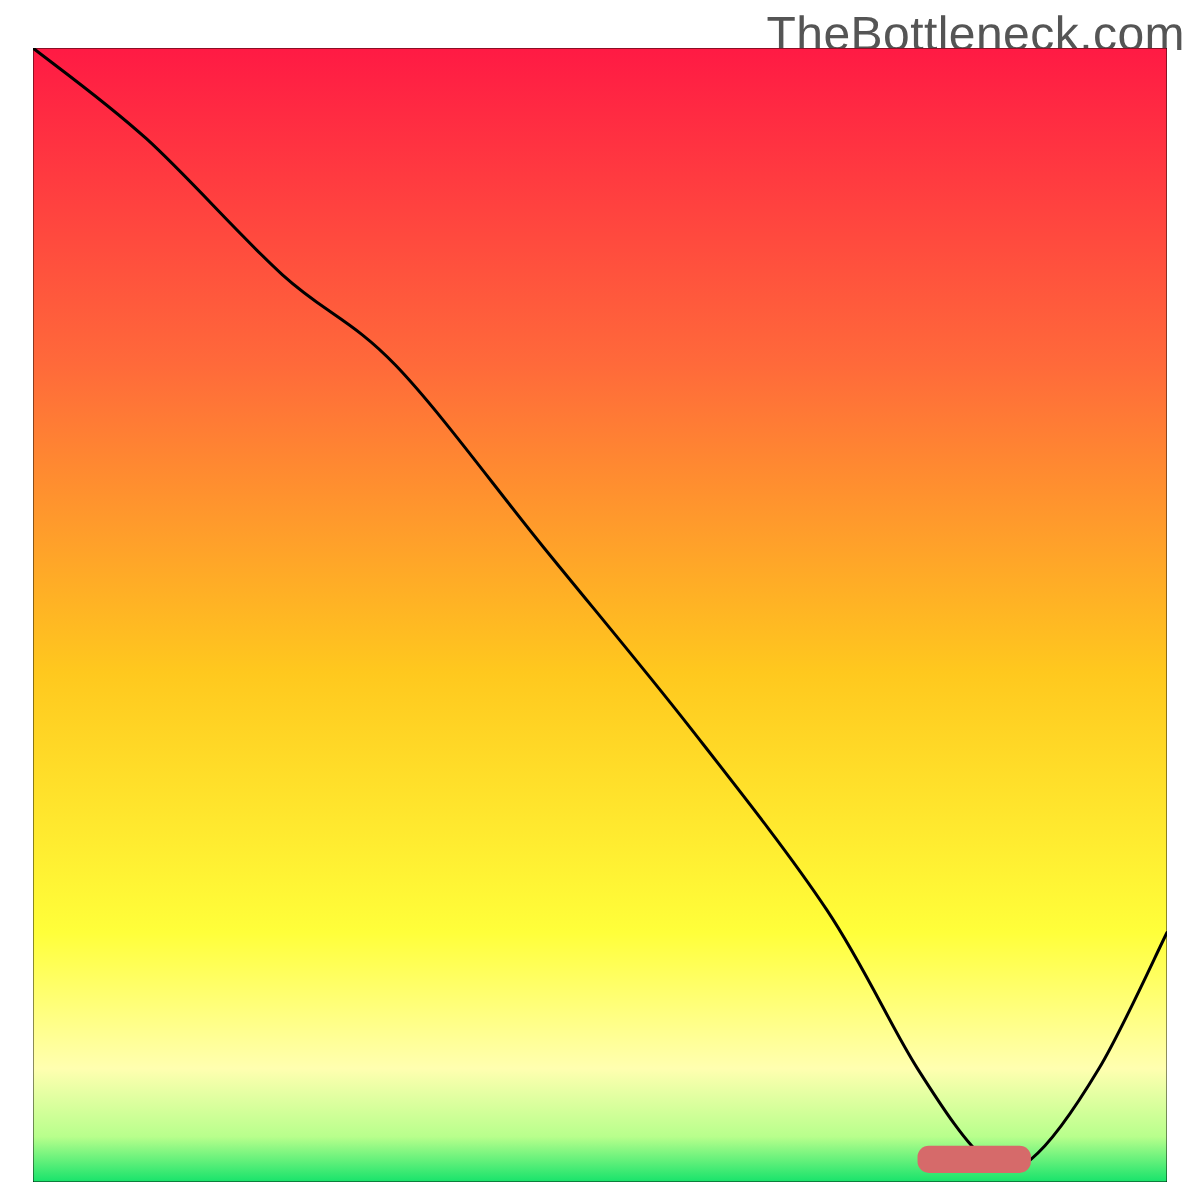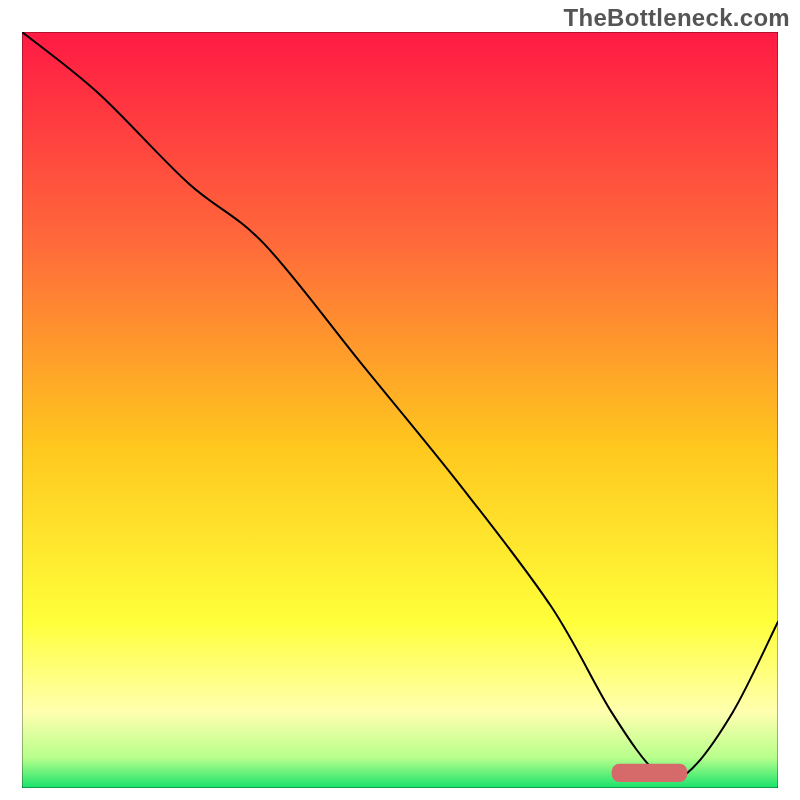--- a/index.html
+++ b/index.html
@@ -13,22 +13,22 @@
   }
   .wrap {
     position: relative;
     width: 800px;
     height: 800px;
   }
   .watermark {
     position: absolute;
     top: 4px;
     right: 10px;
-    font-size: 24px;
-    font-weight: 700;
+    font-size: 32px;
+    font-weight: 400;
     color: #555555;
     letter-spacing: 0.3px;
   }
   .plot {
     position: absolute;
     left: 22px;
     top: 32px;
     width: 756px;
     height: 756px; 
   }

